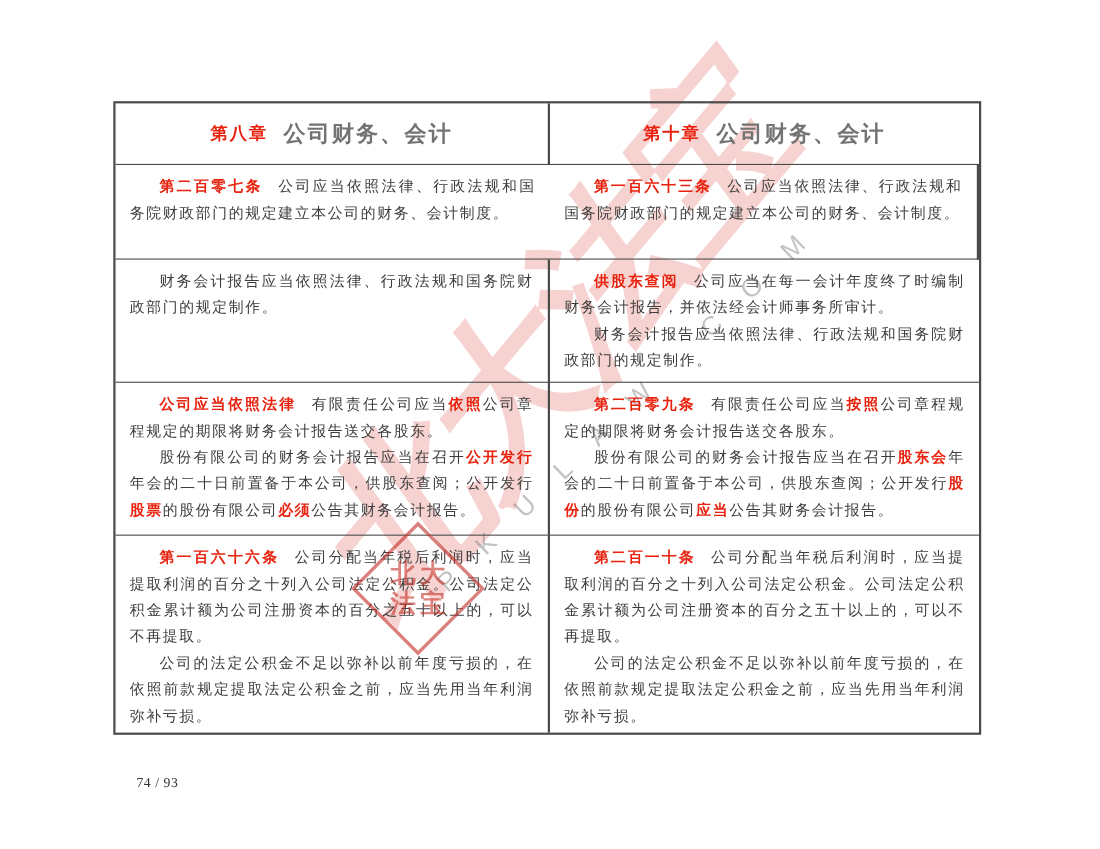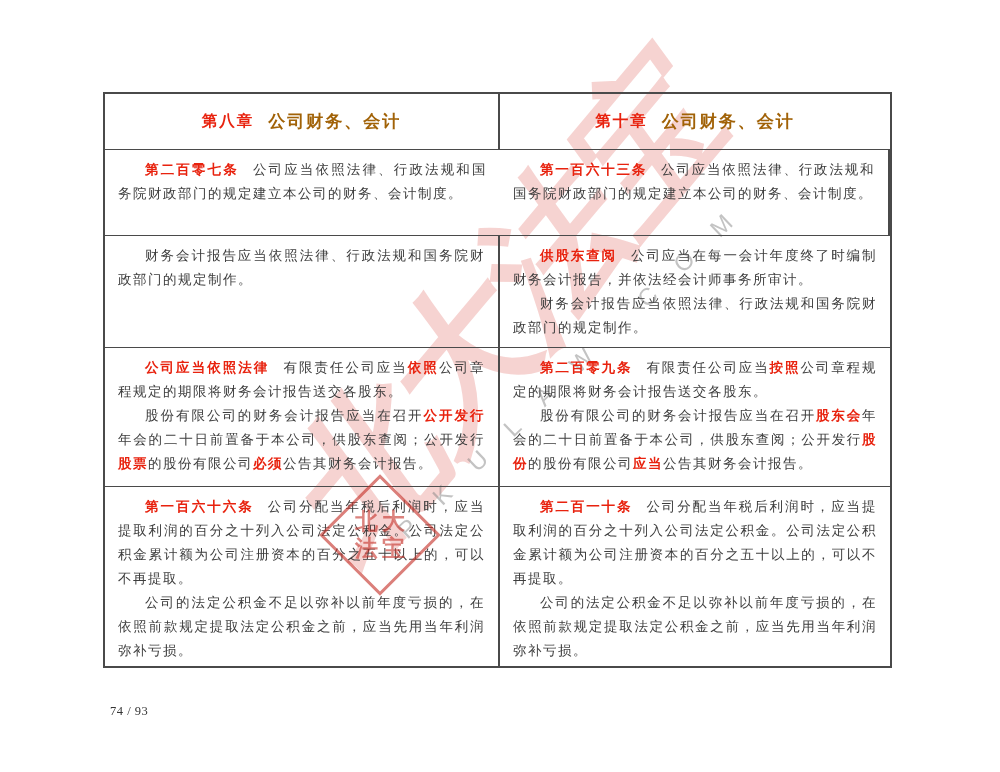--- a/index.html
+++ b/index.html
@@ -28,29 +28,29 @@
   .law-table{position:absolute;left:103px;top:92px;width:789px;height:576px;
     border:2px solid #4a4a4a;box-sizing:border-box;display:grid;
     grid-template-columns:395px 390px;grid-template-rows:56px 86px 112px 139px auto;
     z-index:2;background:transparent;}
   .cell{box-sizing:border-box;border-bottom:1.5px solid #4a4a4a;overflow:hidden;
         padding:8px 13px 0 13px;}
   .cell.col-left{border-right:2px solid #4a4a4a;}
   .cell.last{border-bottom:none;}
   .cell.header{display:flex;align-items:center;justify-content:center;padding:0;}
   .chapter-num{color:#e8220e;font-weight:bold;font-size:15.5px;letter-spacing:2px;margin-right:14px;}
-  .chapter-title{color:#a16207;font-weight:bold;font-size:17px;letter-spacing:2px;font-family:Liberation Serif, serif;}
+  .chapter-title{color:#737373;font-weight:bold;font-size:20px;letter-spacing:2px;font-family:Liberation Serif, serif;}
 
   .para{margin:0;text-indent:2em;text-align:justify;
     font-size:13.5px;line-height:24px;letter-spacing:1.5px;color:#3d3d3d;}
   .seg-num{color:#e8220e;font-weight:bold;margin-right:14px;}
   .seg-red{color:#e8220e;font-weight:bold;}
 
   
-  .page-footer{position:absolute;left:110px;top:704px;font-size:12.5px;color:#333;
+  .page-footer{position:absolute;left:124px;top:704px;font-size:12.5px;color:#333;
     letter-spacing:0.5px;z-index:2;}
 </style>
 </head>
 <body>
 
 <div class="page">
 
   <div class="wm-calligraphy">北大法宝</div>
   <div class="wm-letters">P K U L A W . C O M</div>
   <div class="wm-seal">

